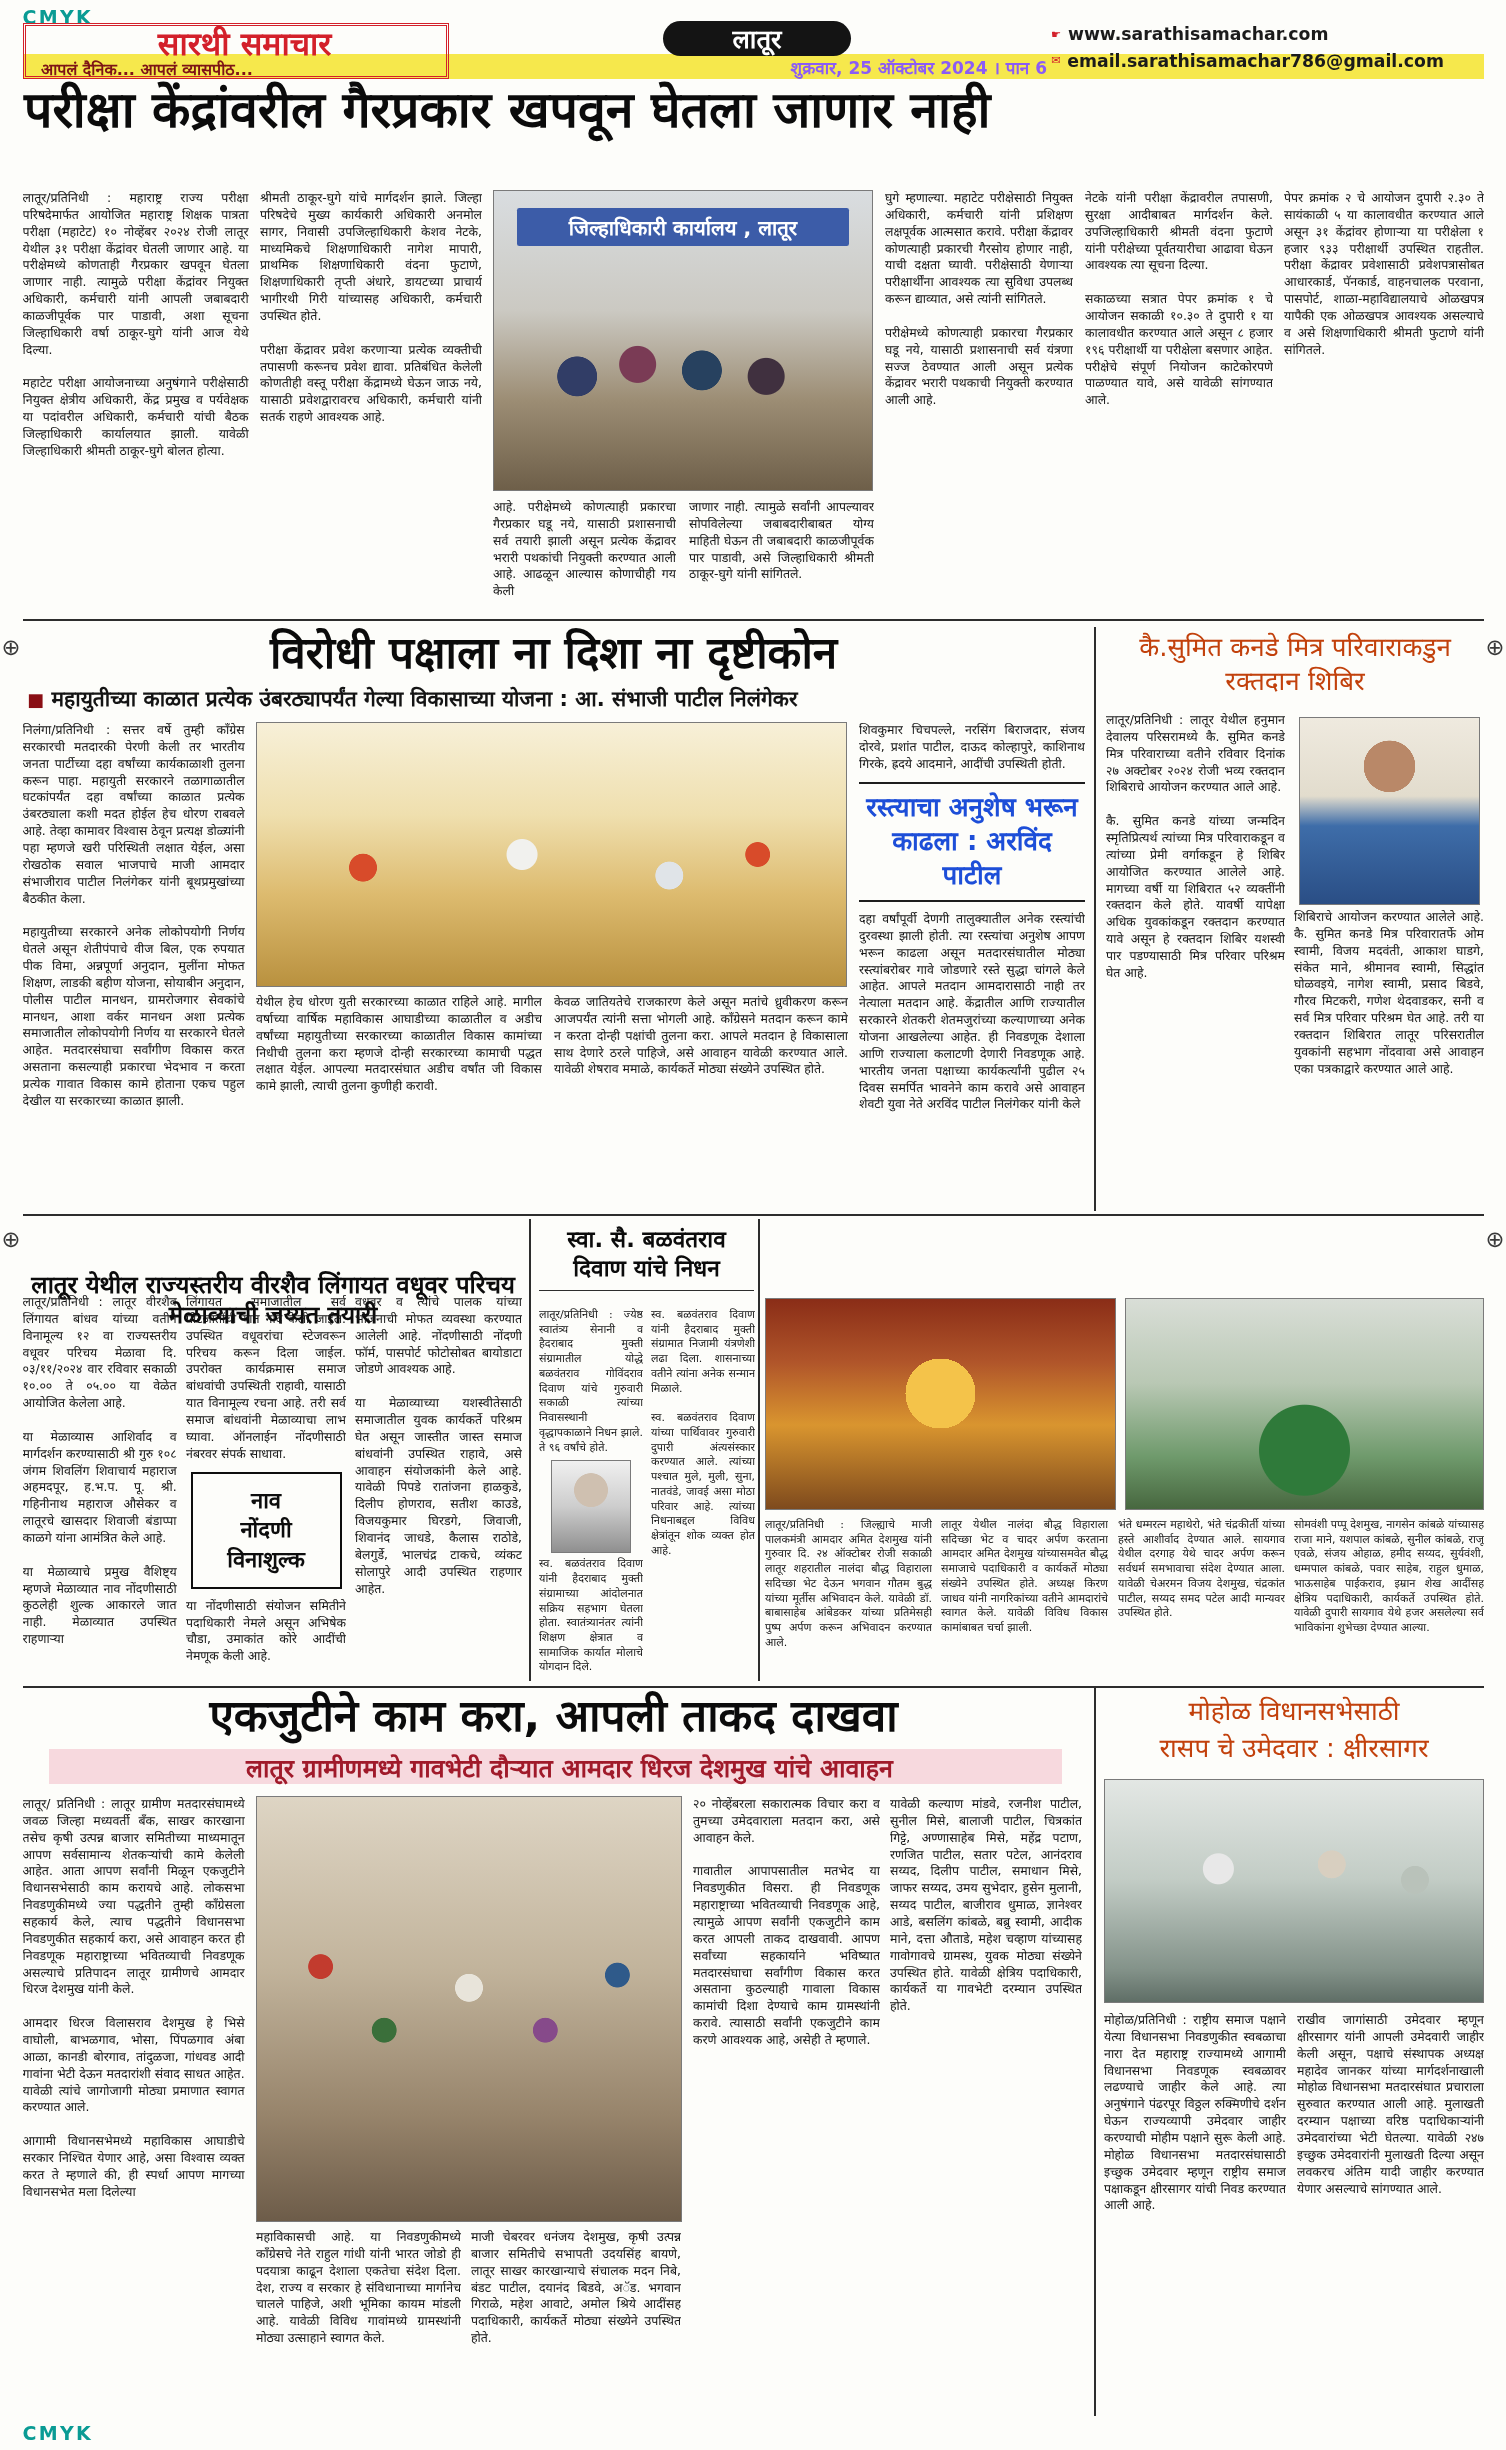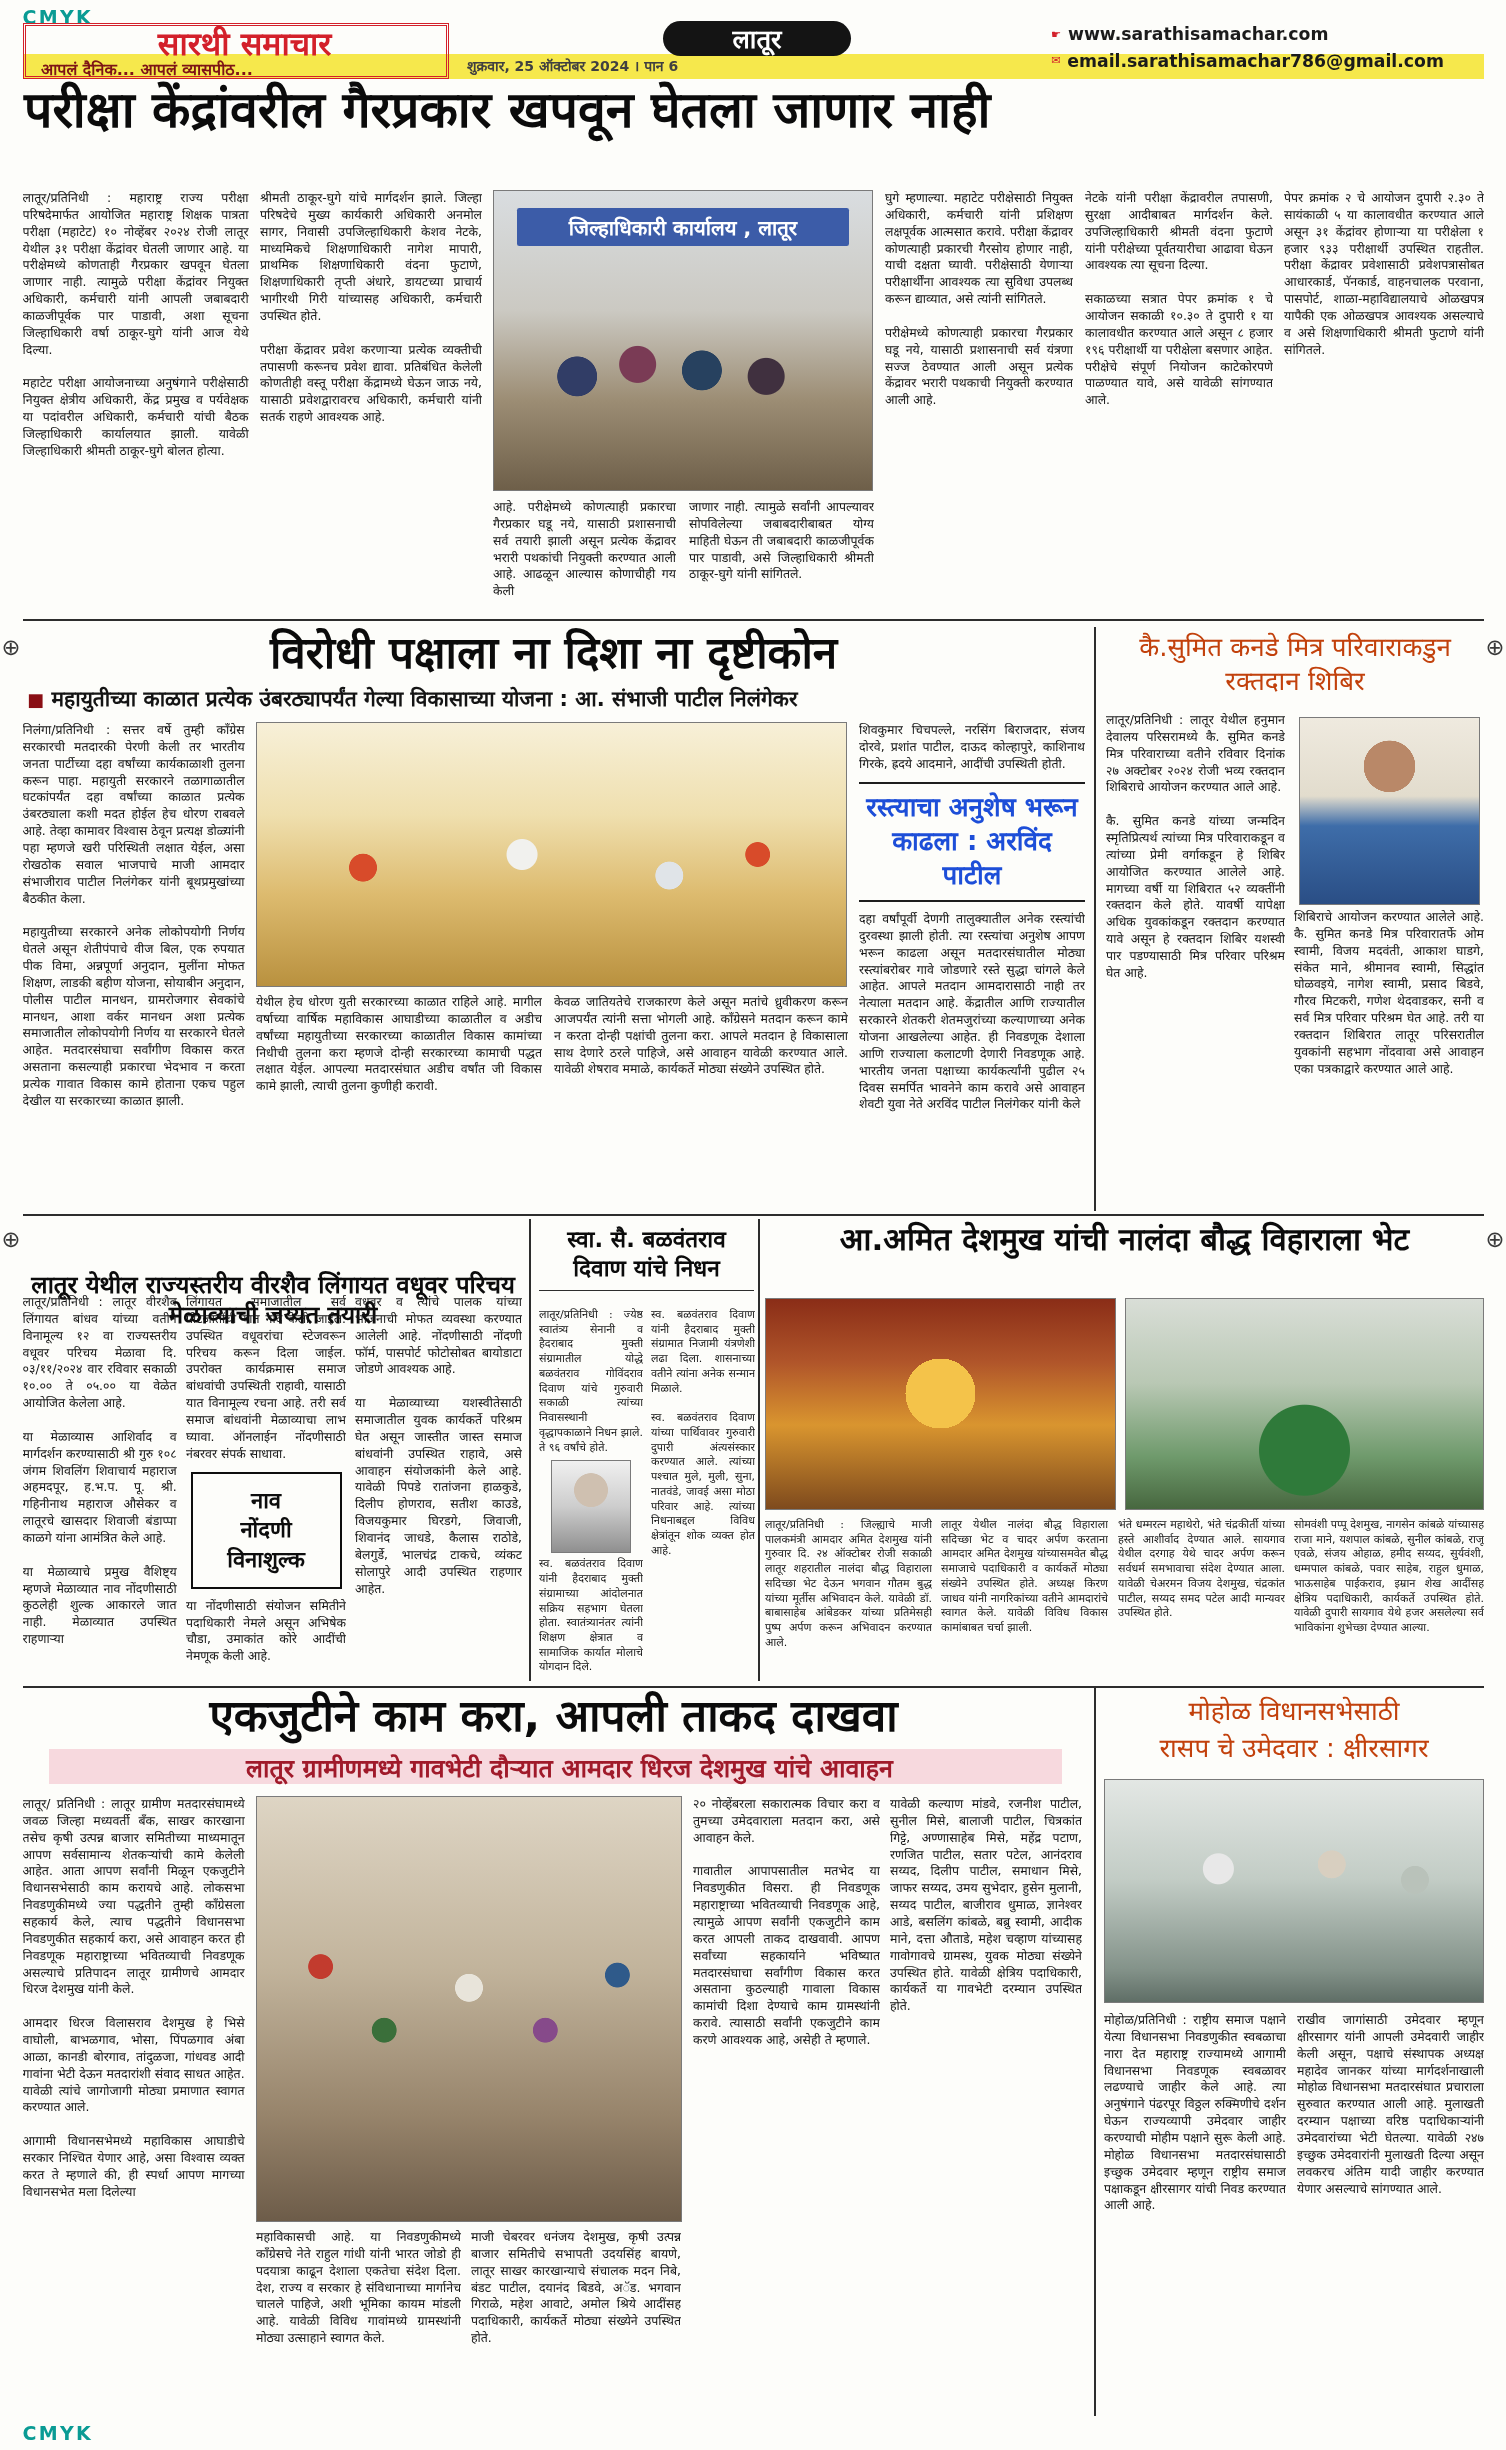--- a/index.html
+++ b/index.html
@@ -9,21 +9,21 @@
   .abs{position:absolute;}
   .cmyk{font-size:19px;font-weight:bold;letter-spacing:2.3px;color:#0a9b94;}
   .regmark{position:absolute;font-size:22.6px;color:#3a3a3a;line-height:1;}
   .logo-box{border:3px double #d3202a;background:transparent;padding-left:18px;}
   .paper-name{font-size:32px;font-weight:800;color:#d3202a;text-align:center;line-height:1.0;padding-top:2.3px;}
   .yellow-band{background:#f6e84c;}
   .tagline{font-size:16px;font-weight:bold;color:#7d1416;}
   .edition{background:#141414;color:#fff;border-radius:30px;display:flex;align-items:center;justify-content:center;font-size:25.6px;font-weight:800;}
   .contact-line{display:flex;align-items:center;gap:6.8px;font-size:17.3px;font-weight:600;color:#1b1b1b;line-height:1.55;}
   .ci{color:#d3202a;font-size:11.3px;}
-  .dateline{font-size:14px;font-weight:bold;color:#404040;text-align:left;}
+  .dateline{font-size:17px;font-weight:bold;color:#8b5cf6;text-align:right;}
   .h1{font-size:50px;font-weight:800;color:#0b0b0b;line-height:1.05;}
   .subbar{background:#f6e84c;display:flex;align-items:center;justify-content:center;font-size:22px;font-weight:bold;color:#111;}
   .h2{font-size:44px;font-weight:800;text-align:center;line-height:1.05;color:#0b0b0b;}
   .h3{font-size:26px;font-weight:400;text-align:center;line-height:1.3;color:#c2410c;}
   .h4{font-size:24px;font-weight:800;text-align:center;line-height:1.25;color:#0b0b0b;margin-top:48px;}
   .h5{font-size:31px;font-weight:800;text-align:center;line-height:1.15;color:#0b0b0b;}
   .sub2{font-size:21px;font-weight:bold;color:#141414;line-height:1.2;}
   .sub3{font-size:23px;font-weight:bold;text-align:center;color:#222;}
   .bullet{color:#8a0f14;margin-right:7.5px;font-size:18px;}
   .body-text{font-size:12.4px;line-height:1.36;text-align:justify;white-space:pre-line;color:#151515;}
@@ -190,21 +190,20 @@
     <div class="body-text small-text">लातूर/प्रतिनिधी : ज्येष्ठ स्वातंत्र्य सेनानी व हैदराबाद मुक्ती संग्रामातील योद्धे बळवंतराव गोविंदराव दिवाण यांचे गुरुवारी सकाळी त्यांच्या निवासस्थानी वृद्धापकाळाने निधन झाले. ते ९६ वर्षांचे होते.</div>
     <div class="photo photo-obit flow-photo" style="width:80px;height:93px;"></div>
     <div class="body-text small-text">स्व. बळवंतराव दिवाण यांनी हैदराबाद मुक्ती संग्रामाच्या आंदोलनात सक्रिय सहभाग घेतला होता. स्वातंत्र्यानंतर त्यांनी शिक्षण क्षेत्रात व सामाजिक कार्यात मोलाचे योगदान दिले.</div>
   </div>
   <div class="abs body-text small-text" style="left:651px;top:1308px;width:104px;height:372px;overflow:hidden;">स्व. बळवंतराव दिवाण यांनी हैदराबाद मुक्ती संग्रामात निजामी यंत्रणेशी लढा दिला. शासनाच्या वतीने त्यांना अनेक सन्मान मिळाले.
 
 स्व. बळवंतराव दिवाण यांच्या पार्थिवावर गुरुवारी दुपारी अंत्यसंस्कार करण्यात आले. त्यांच्या पश्चात मुले, मुली, सुना, नातवंडे, जावई असा मोठा परिवार आहे. त्यांच्या निधनाबद्दल विविध क्षेत्रांतून शोक व्यक्त होत आहे.</div>
 
   <div class="vrule" style="left:758px;top:1219px;height:462px;"></div>
 
-  <div class="abs h5" style="left:765px;top:1222px;width:719px;">आ.अमित देशमुख यांची नालंदा बौद्ध विहाराला भेट</div>
   <div class="abs photo photo-vihar" style="left:765px;top:1298px;width:351px;height:212px;"></div>
   <div class="abs photo photo-dargah" style="left:1125px;top:1298px;width:359px;height:212px;"></div>
   <div class="abs body-text small-text" style="left:765px;top:1518px;width:167px;height:161px;overflow:hidden;">लातूर/प्रतिनिधी : जिल्ह्याचे माजी पालकमंत्री आमदार अमित देशमुख यांनी गुरुवार दि. २४ ऑक्टोबर रोजी सकाळी लातूर शहरातील नालंदा बौद्ध विहाराला सदिच्छा भेट देऊन भगवान गौतम बुद्ध यांच्या मूर्तीस अभिवादन केले. यावेळी डॉ. बाबासाहेब आंबेडकर यांच्या प्रतिमेसही पुष्प अर्पण करून अभिवादन करण्यात आले.</div>
   <div class="abs body-text small-text" style="left:941px;top:1518px;width:167px;height:161px;overflow:hidden;">लातूर येथील नालंदा बौद्ध विहाराला सदिच्छा भेट व चादर अर्पण करताना आमदार अमित देशमुख यांच्यासमवेत बौद्ध समाजाचे पदाधिकारी व कार्यकर्ते मोठ्या संख्येने उपस्थित होते. अध्यक्ष किरण जाधव यांनी नागरिकांच्या वतीने आमदारांचे स्वागत केले. यावेळी विविध विकास कामांबाबत चर्चा झाली.</div>
   <div class="abs body-text small-text" style="left:1118px;top:1518px;width:167px;height:161px;overflow:hidden;">भंते धम्मरत्न महाथेरो, भंते चंद्रकीर्ती यांच्या हस्ते आशीर्वाद देण्यात आले. सायगाव येथील दरगाह येथे चादर अर्पण करून सर्वधर्म समभावाचा संदेश देण्यात आला. यावेळी चेअरमन विजय देशमुख, चंद्रकांत पाटील, सय्यद समद पटेल आदी मान्यवर उपस्थित होते.</div>
   <div class="abs body-text small-text" style="left:1294px;top:1518px;width:190px;height:161px;overflow:hidden;">सोमवंशी पप्पू देशमुख, नागसेन कांबळे यांच्यासह राजा माने, यशपाल कांबळे, सुनील कांबळे, राजू एवळे, संजय ओहाळ, हमीद सय्यद, सुर्यवंशी, धम्मपाल कांबळे, पवार साहेब, राहुल धुमाळ, भाऊसाहेब पाईकराव, इम्रान शेख आदींसह क्षेत्रिय पदाधिकारी, कार्यकर्ते उपस्थित होते. यावेळी दुपारी सायगाव येथे हजर असलेल्या सर्व भाविकांना शुभेच्छा देण्यात आल्या.</div>
 
   <div class="hrule" style="left:22.6px;top:1686px;width:1461px;"></div>
 
   <div class="abs h2" style="left:22.6px;top:1693px;width:1062px;">एकजुटीने काम करा, आपली ताकद दाखवा</div>

